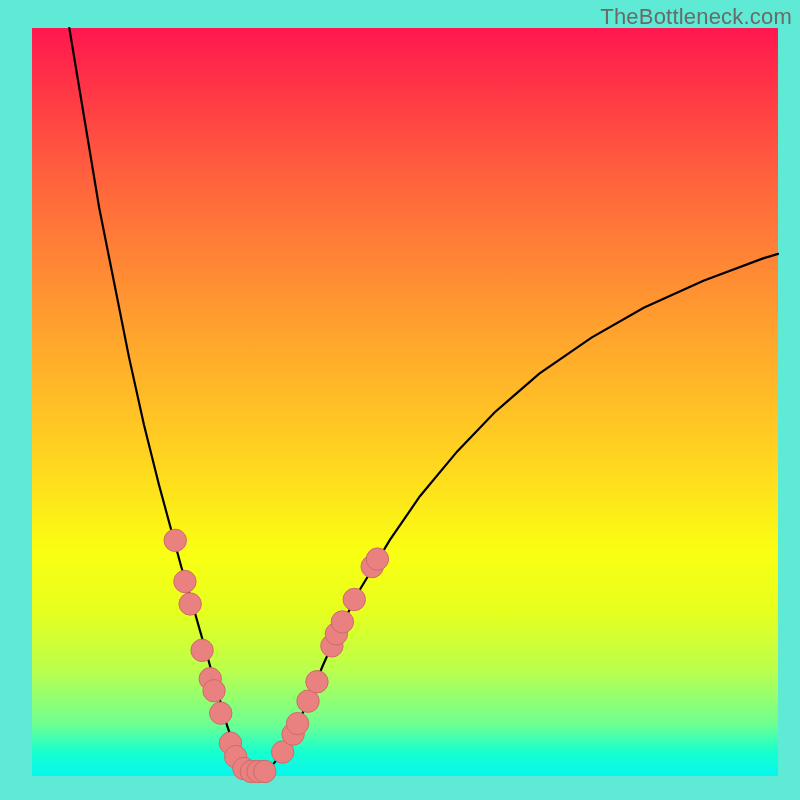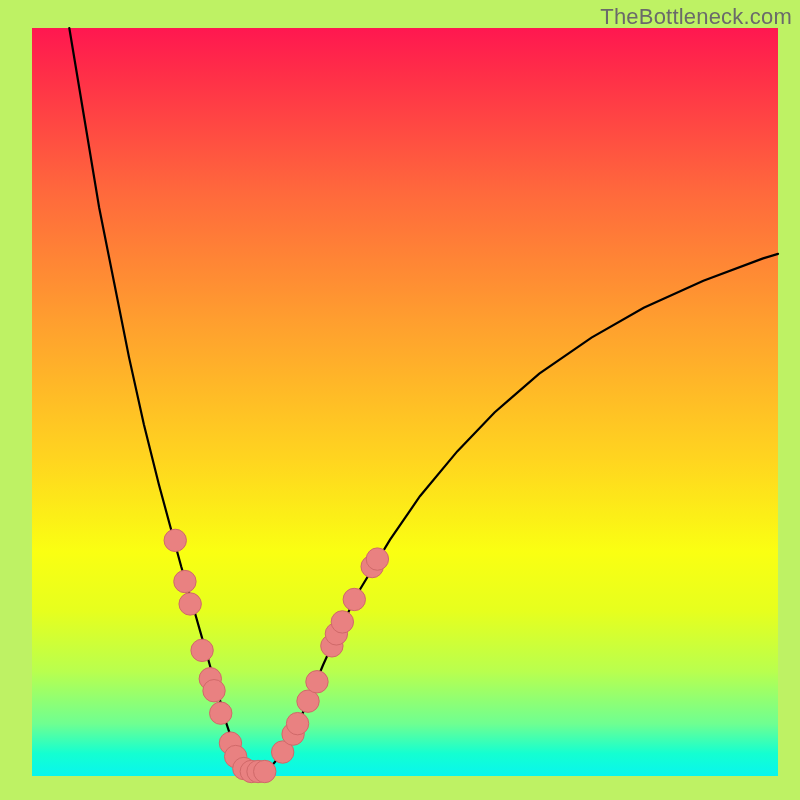--- a/index.html
+++ b/index.html
@@ -10,21 +10,21 @@
     overflow: hidden;
     background: #000;
     font-family: Arial, Helvetica, sans-serif;
   }
   .frame {
     position: absolute;
     top: 0;
     left: 0;
     width: 800px;
     height: 800px;
-    background: #bef264;
+    background: #5eead4;
   }
   .plot {
     position: absolute;
     
     
     left: 32px;
     top: 28px;
     width: 746px;
     height: 748px;
     background: linear-gradient(

